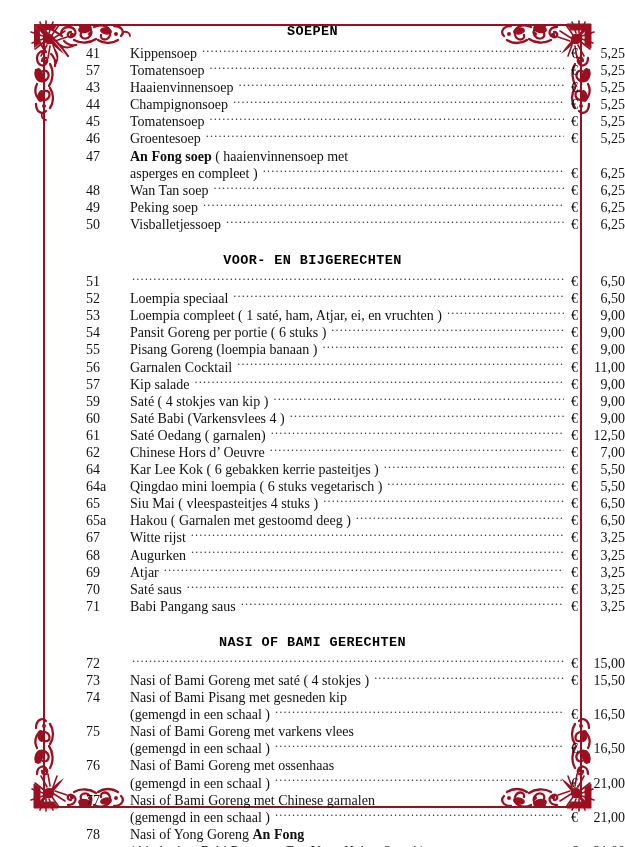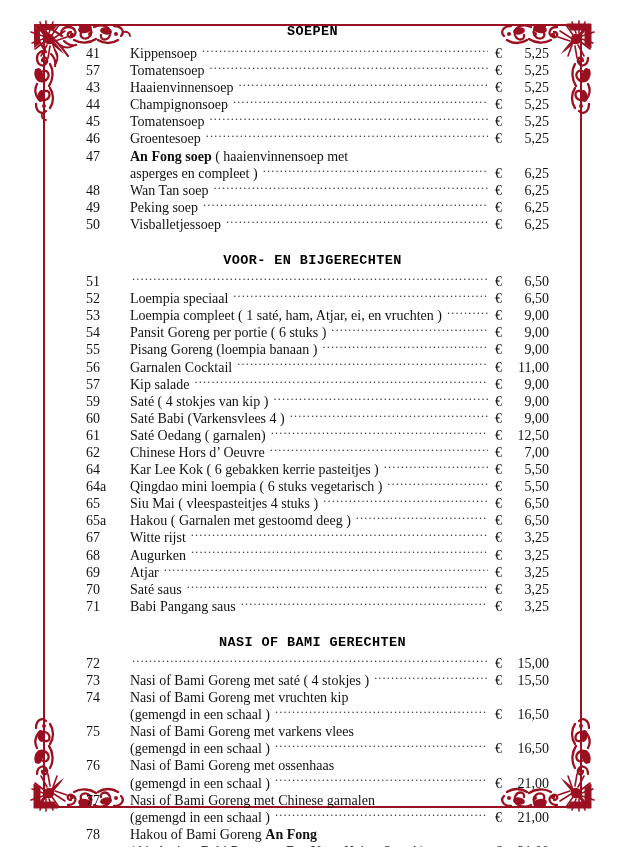--- a/index.html
+++ b/index.html
@@ -108,21 +108,20 @@
   .cur {
     flex: 0 0 auto;
     width: 16px;
     text-align: left;
     padding-left: 5px;
   }
   .price {
     flex: 0 0 auto;
     width: 38px;
     text-align: right;
-    padding-right: 76px;
   }
 
   
   .row.cont .num { visibility: hidden; }
   .row.noleader .leader::before { content: ""; }
   .row.noleader .cur,
   .row.noleader .price { visibility: hidden; }
   .gap-md { height: 20px; }
 </style>
 </head>
@@ -612,21 +611,21 @@
         </div>
         <div class="row">
           <div class="num">73</div>
           <div class="name">Nasi of Bami Goreng met saté ( 4 stokjes )</div>
           <div class="leader"></div>
           <div class="cur">€</div>
           <div class="price">15,50</div>
         </div>
         <div class="row noleader">
           <div class="num">74</div>
-          <div class="name">Nasi of Bami Goreng met vruchten kip</div>
+          <div class="name">Nasi of Bami Pisang met gesneden kip</div>
           <div class="leader"></div>
           <div class="cur">€</div>
           <div class="price">16,50</div>
         </div>
         <div class="row cont">
           <div class="num">74</div>
           <div class="name">(gemengd in een schaal )</div>
           <div class="leader"></div>
           <div class="cur">€</div>
           <div class="price">16,50</div>
@@ -668,21 +667,21 @@
         </div>
         <div class="row cont">
           <div class="num">77</div>
           <div class="name">(gemengd in een schaal )</div>
           <div class="leader"></div>
           <div class="cur">€</div>
           <div class="price">21,00</div>
         </div>
         <div class="row noleader">
           <div class="num">78</div>
-          <div class="name"><span>Hakou of Bami Goreng </span><b>An Fong</b></div>
+          <div class="name"><span>Nasi of Yong Goreng </span><b>An Fong</b></div>
           <div class="leader"></div>
           <div class="cur">€</div>
           <div class="price">21,00</div>
         </div>
         <div class="row cont">
           <div class="num">78</div>
           <div class="name">( kip ketjap, Babi Pangang, Fou Yong Hai en 2 saté )</div>
           <div class="leader"></div>
           <div class="cur">€</div>
           <div class="price">21,00</div>

